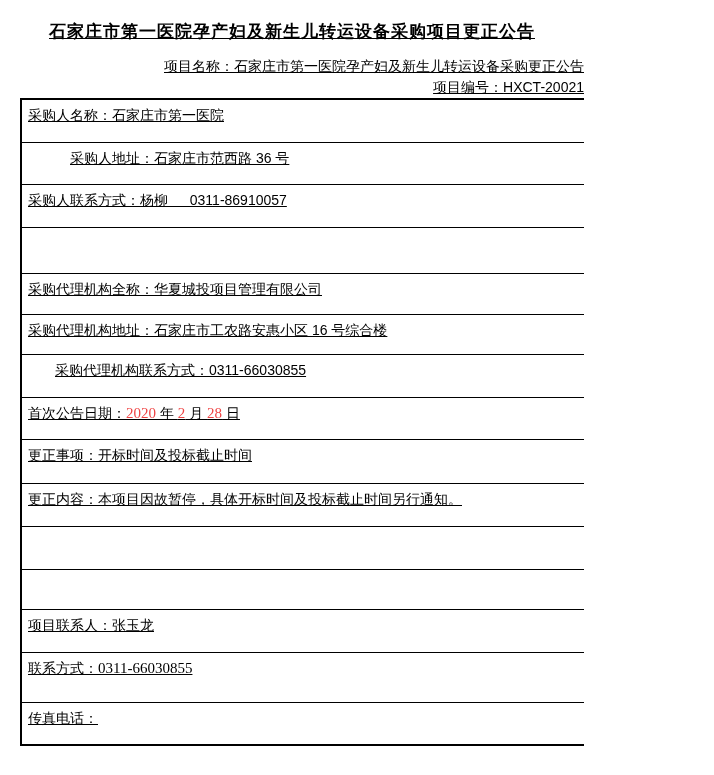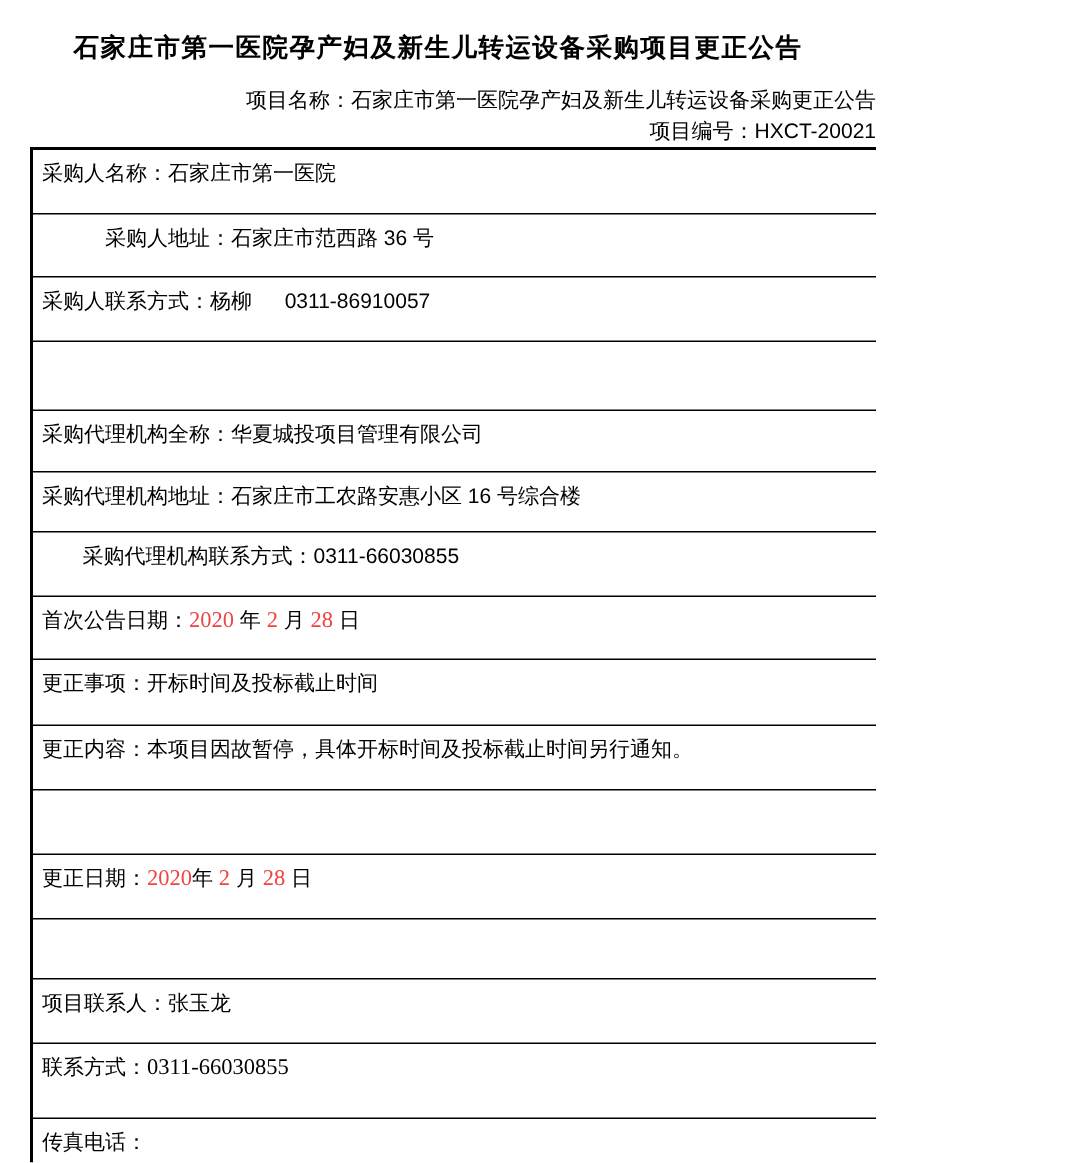--- a/index.html
+++ b/index.html
@@ -13,20 +13,21 @@
     color: #000000;
     -webkit-font-smoothing: none;
   }
   .page {
     width: 584px;
     height: 775px;
     background: #ffffff;
     box-sizing: border-box;
     padding-top: 20px;
     overflow: hidden;
+    text-decoration: underline;
   }
   .doc-title {
     text-align: center;
     font-weight: bold;
     font-size: 17px;
     line-height: 24px;
     letter-spacing: 1px;
   }
   .meta-block {
     margin: 12px 0 0 45px;
@@ -101,23 +102,20 @@
         <tr>
           <td style="height: 36px; margin-left: 44px;"><span>更正事项：开标时间及投标截止时间</span></td>
         </tr>
         <tr>
           <td style="height: 35px;"><span>更正内容：本项目因故暂停，具体开标时间及投标截止时间另行通知。</span></td>
         </tr>
         <tr>
           <td style="height: 35px;"></td>
         </tr>
         <tr>
-          <td style="height: 35px;"><span>更正日期：</span><span class="num-blue">2020</span><span>年 </span><span class="num-blue">2</span><span> 月 </span><span class="num-blue">28</span><span> 日</span></td>
-        </tr>
-        <tr>
           <td style="height: 32px;"></td>
         </tr>
         <tr>
           <td style="height: 35px;"><span>项目联系人：张玉龙</span></td>
         </tr>
         <tr>
           <td style="height: 42px;"><span>联系方式：</span><span class="num-serif">0311-66030855</span></td>
         </tr>
         <tr>
           <td style="height: 34px;"><span>传真电话：</span></td>

